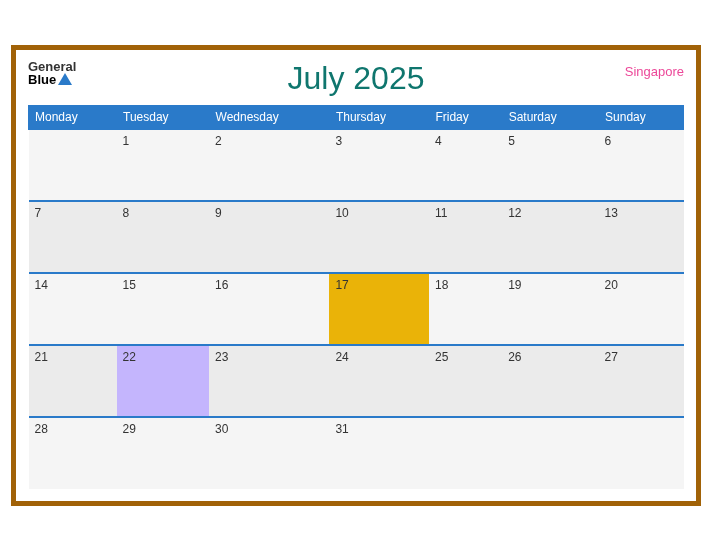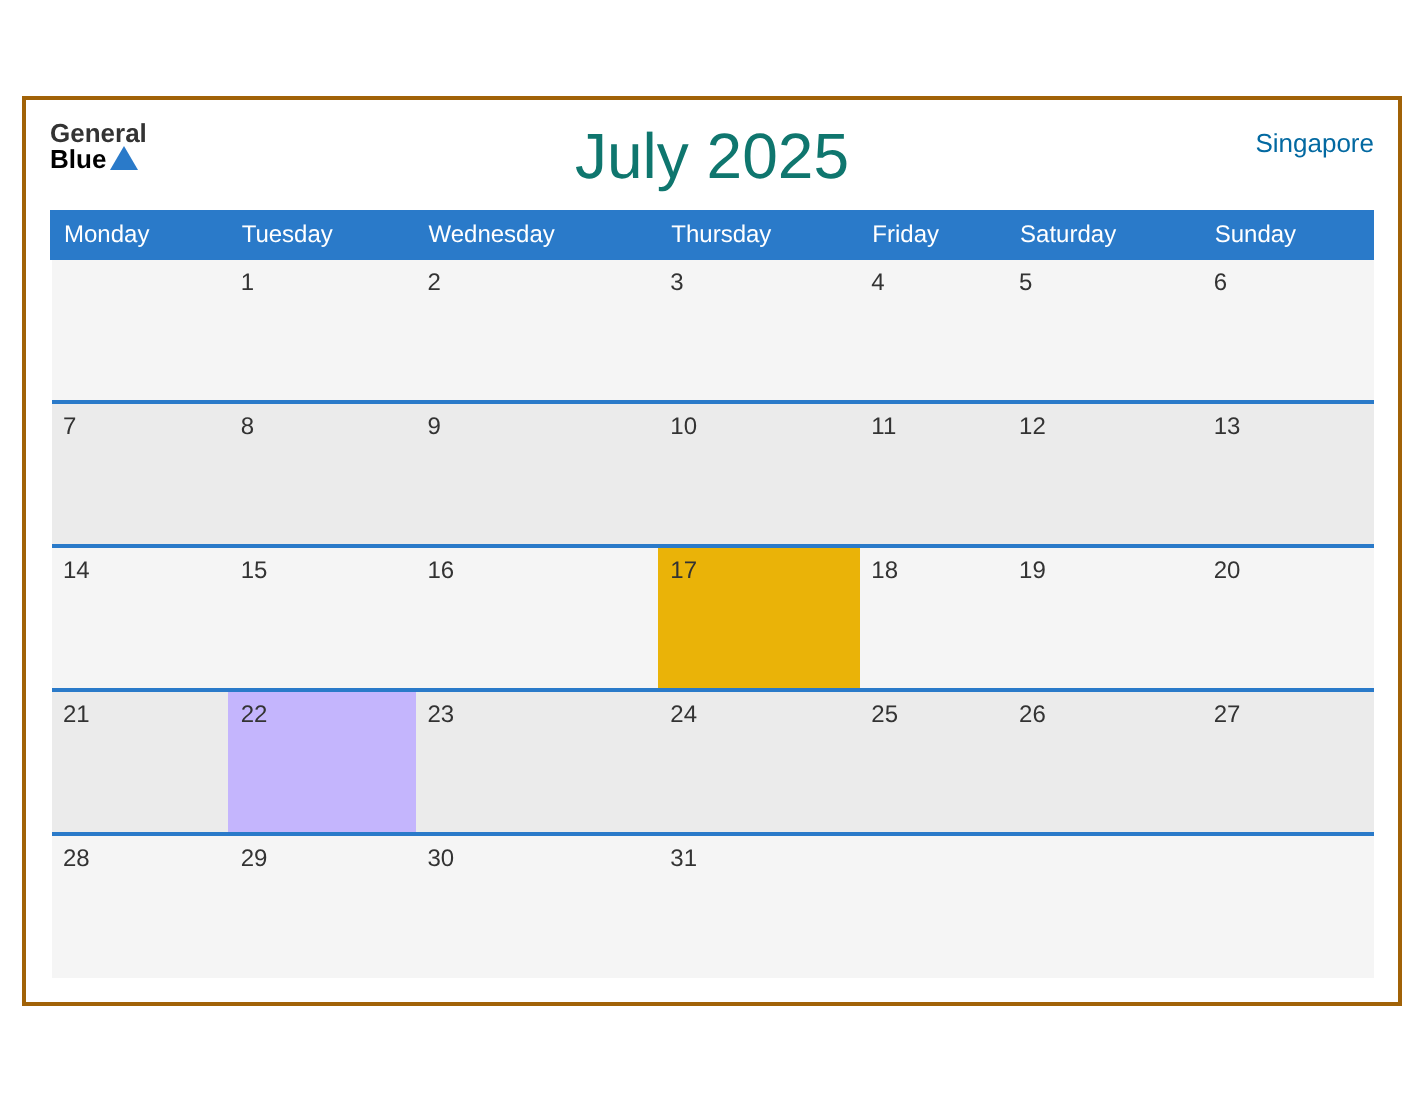--- a/index.html
+++ b/index.html
@@ -8,21 +8,21 @@
       height: 550px;
       background: #fff;
       font-family: Arial, sans-serif;
       display: flex;
       align-items: center;
       justify-content: center;
     }
     .calendar-wrapper {
       width: 690px;
       background: #fff;
-      border: 2px solid #a16207;
+      border: 5px solid #a16207;
       padding: 10px 12px 12px 12px;
     }
     .calendar-header {
       display: flex;
       align-items: center;
       justify-content: center;
       position: relative;
       margin-bottom: 8px;
     }
     .logo {
@@ -57,21 +57,21 @@
     .calendar-title {
       font-size: 32px;
       font-weight: normal;
       color: #0f766e;
     }
     .country-label {
       position: absolute;
       right: 0;
       top: 4px;
       font-size: 13px;
-      color: #0369a1;
+      color: #ec4899;
     }
     .calendar-grid {
       width: 100%;
       border-collapse: collapse;
     }
     .calendar-grid th {
       background: #2a7ac9;
       color: #fff;
       font-size: 12px;
       font-weight: normal;

